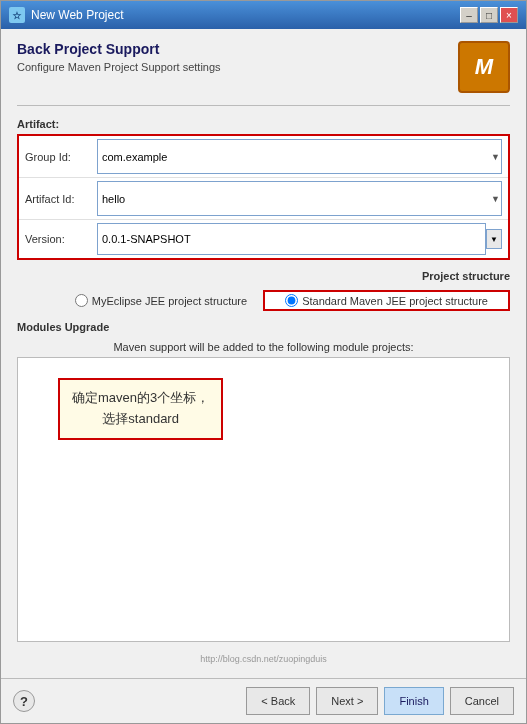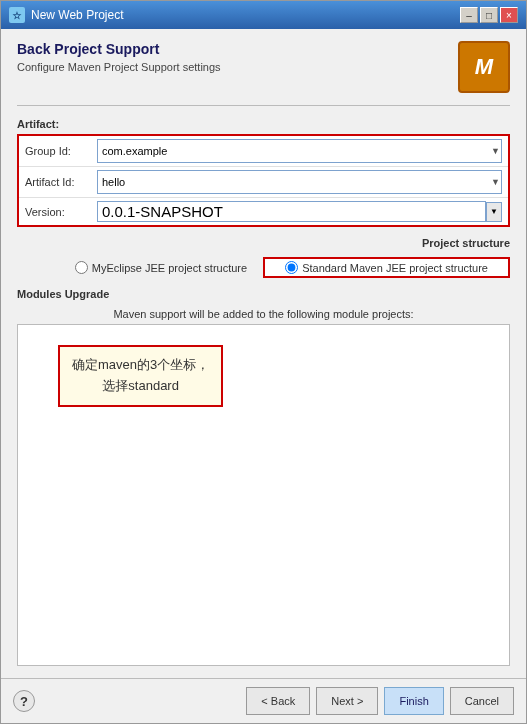--- a/index.html
+++ b/index.html
@@ -138,45 +138,45 @@
       width: 72px;
       flex-shrink: 0;
     }
     .form-input {
       flex: 1;
       font-size: 11px;
       border: 1px solid #7da2ce;
       padding: 2px 4px;
       background: white;
       outline: none;
-      height: 24px;
+      height: 35px;
     }
     .select-wrapper {
       flex: 1;
       position: relative;
       display: flex;
     }
     .select-arrow {
       position: absolute;
       right: 2px;
       top: 50%;
       transform: translateY(-50%);
       pointer-events: none;
       font-size: 9px;
       color: #555;
     }
     .combo-input {
       flex: 1;
-      font-size: 15px;
+      font-size: 11px;
       border: 1px solid #7da2ce;
       border-right: none;
       padding: 2px 4px;
       background: white;
       outline: none;
-      height: 21px;
+      height: 32px;
     }
     .combo-btn {
       width: 16px;
       height: 20px;
       border: 1px solid #7da2ce;
       background: #e8e8e8;
       display: flex;
       align-items: center;
       justify-content: center;
       font-size: 8px;
@@ -378,20 +378,21 @@
       <div class="section-label">Modules Upgrade</div>
       <div class="modules-subtitle">Maven support will be added to the following module projects:</div>
       <div class="modules-list">
         <div class="annotation-box">
           <div>确定maven的3个坐标，</div>
           <div>选择standard</div>
         </div>
       </div>
     </div>
 
+    <div class="watermark">http://blog.csdn.net/zuopingduis</div>
   </div>
 
   <div class="footer">
     <div class="footer-left">
       <div class="help-btn">?</div>
     </div>
     <div class="footer-buttons">
       <button class="btn">&lt; Back</button>
       <button class="btn">Next &gt;</button>
       <button class="btn primary">Finish</button>

